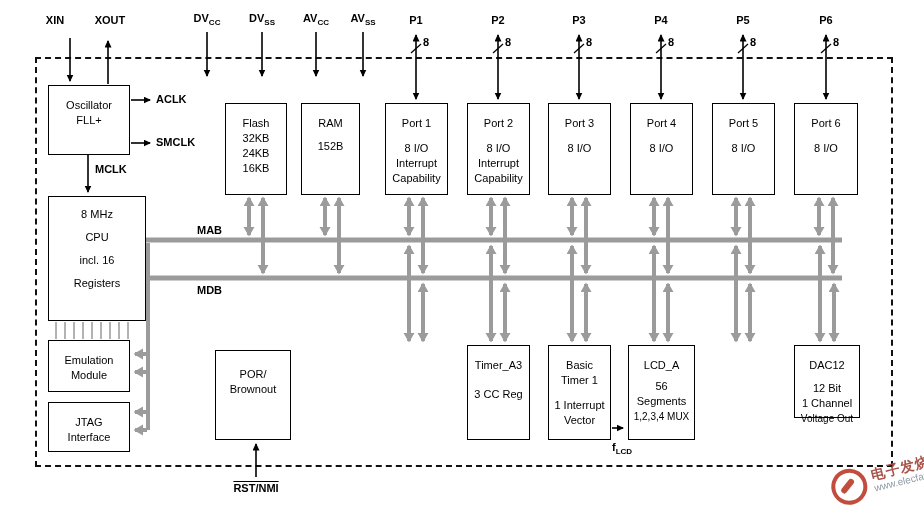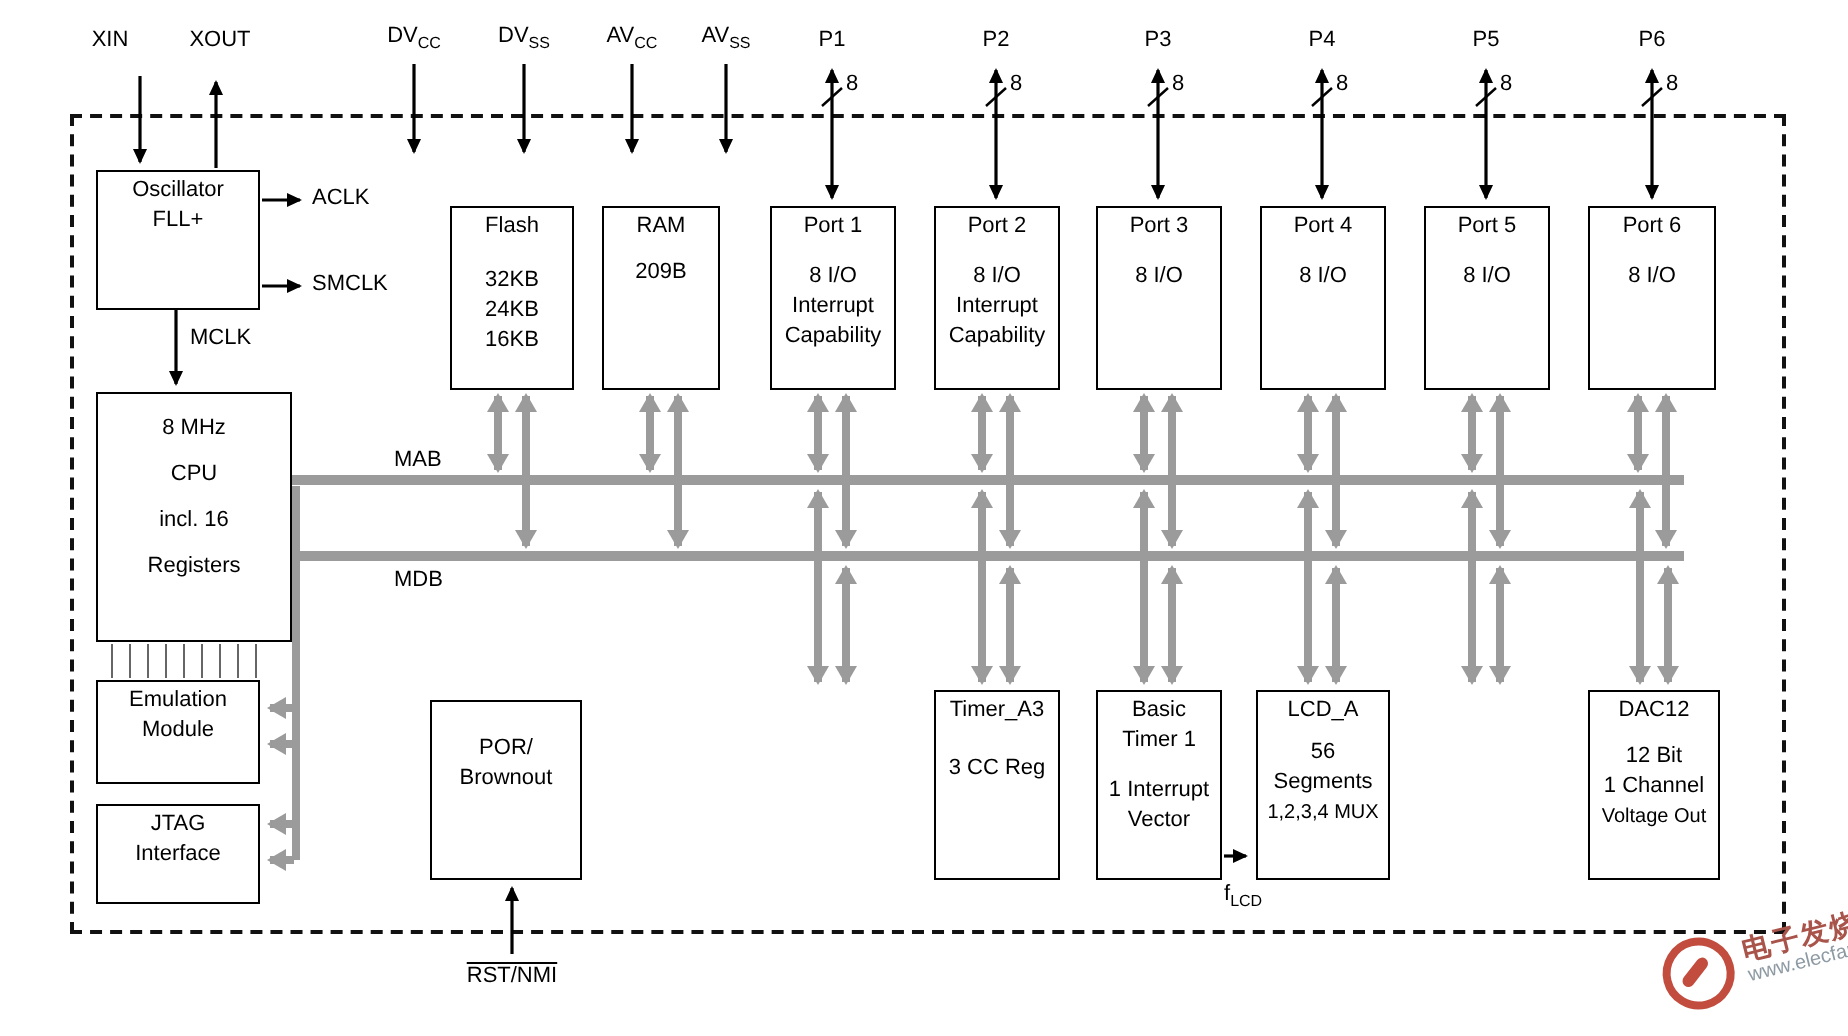--- a/index.html
+++ b/index.html
@@ -2,28 +2,28 @@
 <html><head>
 <meta charset="utf-8">
 <style>
   html,body{margin:0;padding:0;background:#fff;}
   .canvas{position:relative;width:924px;height:518px;background:#fff;overflow:hidden;
           font-family:"Liberation Sans","DejaVu Sans",sans-serif;color:#000;}
   .chip-border{position:absolute;left:35px;top:57px;width:854px;height:406px;border:2.5px dashed #111;}
   svg.wires{position:absolute;left:0;top:0;}
   .block{position:absolute;border:1.6px solid #000;background:#fff;box-sizing:border-box;
          display:flex;flex-direction:column;align-items:center;text-align:center;
-         font-size:11px;line-height:15px;padding-top:2px;z-index:3;}
+         font-size:11px;line-height:15px;padding-top:12px;z-index:3;}
   .block span{white-space:nowrap;}
   .pt10{padding-top:10px}.pt16{padding-top:16px}
   .mb6{margin-bottom:6px}.mb8{margin-bottom:8px}.mb10{margin-bottom:10px}
-  .mb12{margin-bottom:12px}.mb14{margin-bottom:14px}
+  .mb12{margin-bottom:0}.mb14{margin-bottom:14px}
   .cpuline{margin-bottom:8px}
   .fs10{font-size:10px}
-  .lbl{position:absolute;font-size:11px;line-height:13px;white-space:nowrap;z-index:4;}
+  .lbl{position:absolute;font-size:11px;line-height:13px;white-space:nowrap;z-index:4;font-weight:bold;}
   .ctr{text-align:center}
   sub{font-size:8px;}
   .overline{text-decoration:overline;}
   .watermark{position:absolute;left:830px;top:458px;display:flex;align-items:center;gap:6px;
              transform:rotate(-14deg);z-index:6;background:transparent;}
   .wm-logo{width:28px;height:28px;border:4px solid #c24d3f;border-radius:50%;background:#fff;
            position:relative;flex:0 0 auto;}
   .wm-logo::after{content:"";position:absolute;left:4px;top:10px;width:17px;height:6px;
                   background:#c24d3f;border-radius:3px;transform:rotate(-38deg);}
   .wm-name{font-size:14px;font-weight:bold;color:#a8544a;letter-spacing:1px;line-height:16px;}
@@ -160,21 +160,21 @@
 
   <div class="block" style="left:225px;top:103px;width:62px;height:92px">
     <span class="mb12">Flash</span>
     <span>32KB</span>
     <span>24KB</span>
     <span>16KB</span>
   </div>
 
   <div class="block" style="left:301px;top:103px;width:59px;height:92px">
     <span class="mb8">RAM</span>
-    <span>209B</span>
+    <span>152B</span>
   </div>
 
   <div class="block" style="left:385px;top:103px;width:63px;height:92px">
     <span class="mb10">Port 1</span>
     <span>8 I/O</span>
     <span>Interrupt</span>
     <span>Capability</span>
   </div>
 
   <div class="block" style="left:467px;top:103px;width:63px;height:92px">
@@ -218,21 +218,21 @@
   </div>
 
   <div class="block" style="left:628px;top:345px;width:67px;height:95px">
     <span class="mb6">LCD_A</span>
     <span>56</span>
     <span>Segments</span>
     <span class="fs10">1,2,3,4 MUX</span>
   </div>
 
 
-  <div class="block" style="left:794px;top:345px;width:66px;height:95px">
+  <div class="block" style="left:794px;top:345px;width:66px;height:73px">
     <span class="mb8">DAC12</span>
     <span>12 Bit</span>
     <span>1 Channel</span>
     <span class="fs10">Voltage Out</span>
   </div>
 
   <div class="lbl ctr" style="left:35px;top:14px;width:40px">XIN</div>
   <div class="lbl ctr" style="left:88px;top:14px;width:44px">XOUT</div>
 
   <div class="lbl ctr" style="left:187px;top:12px;width:40px"><span>DV</span><sub>CC</sub></div>

